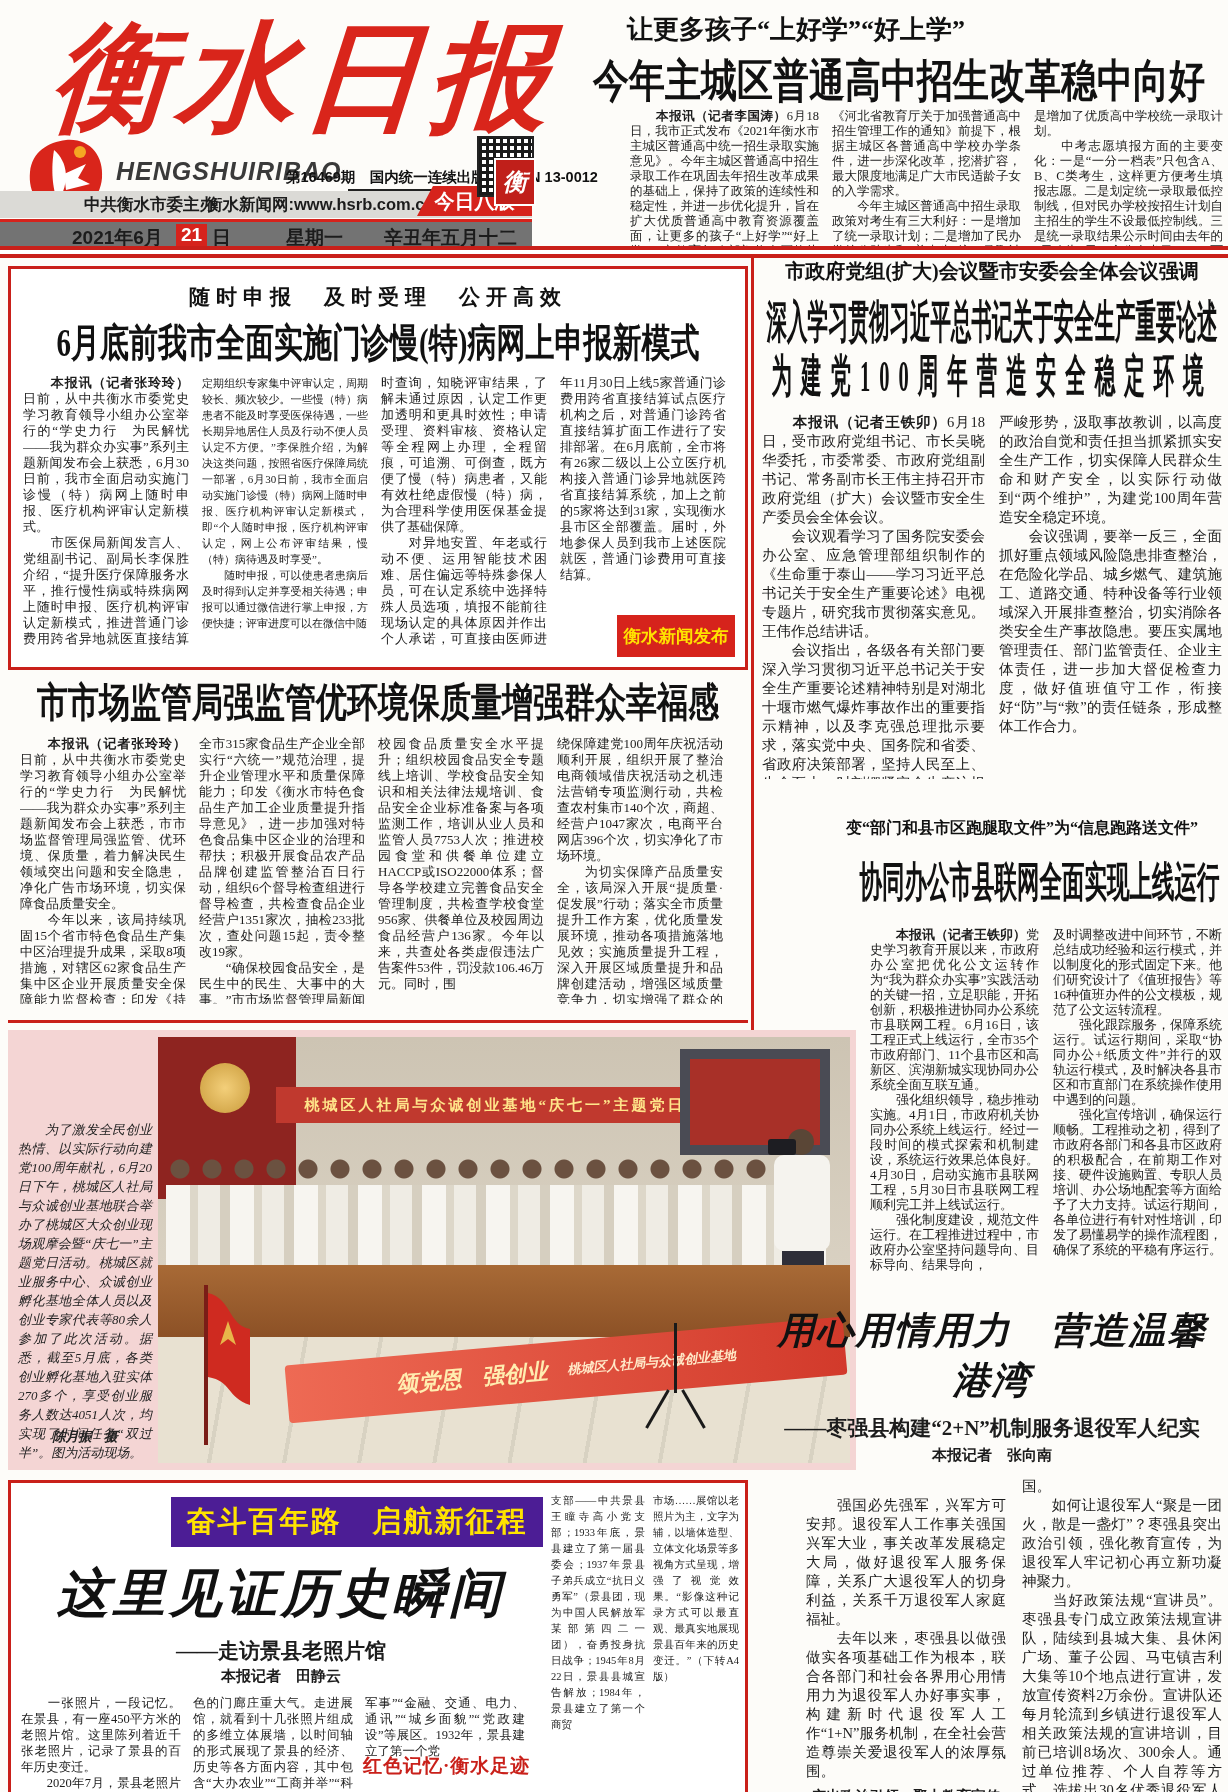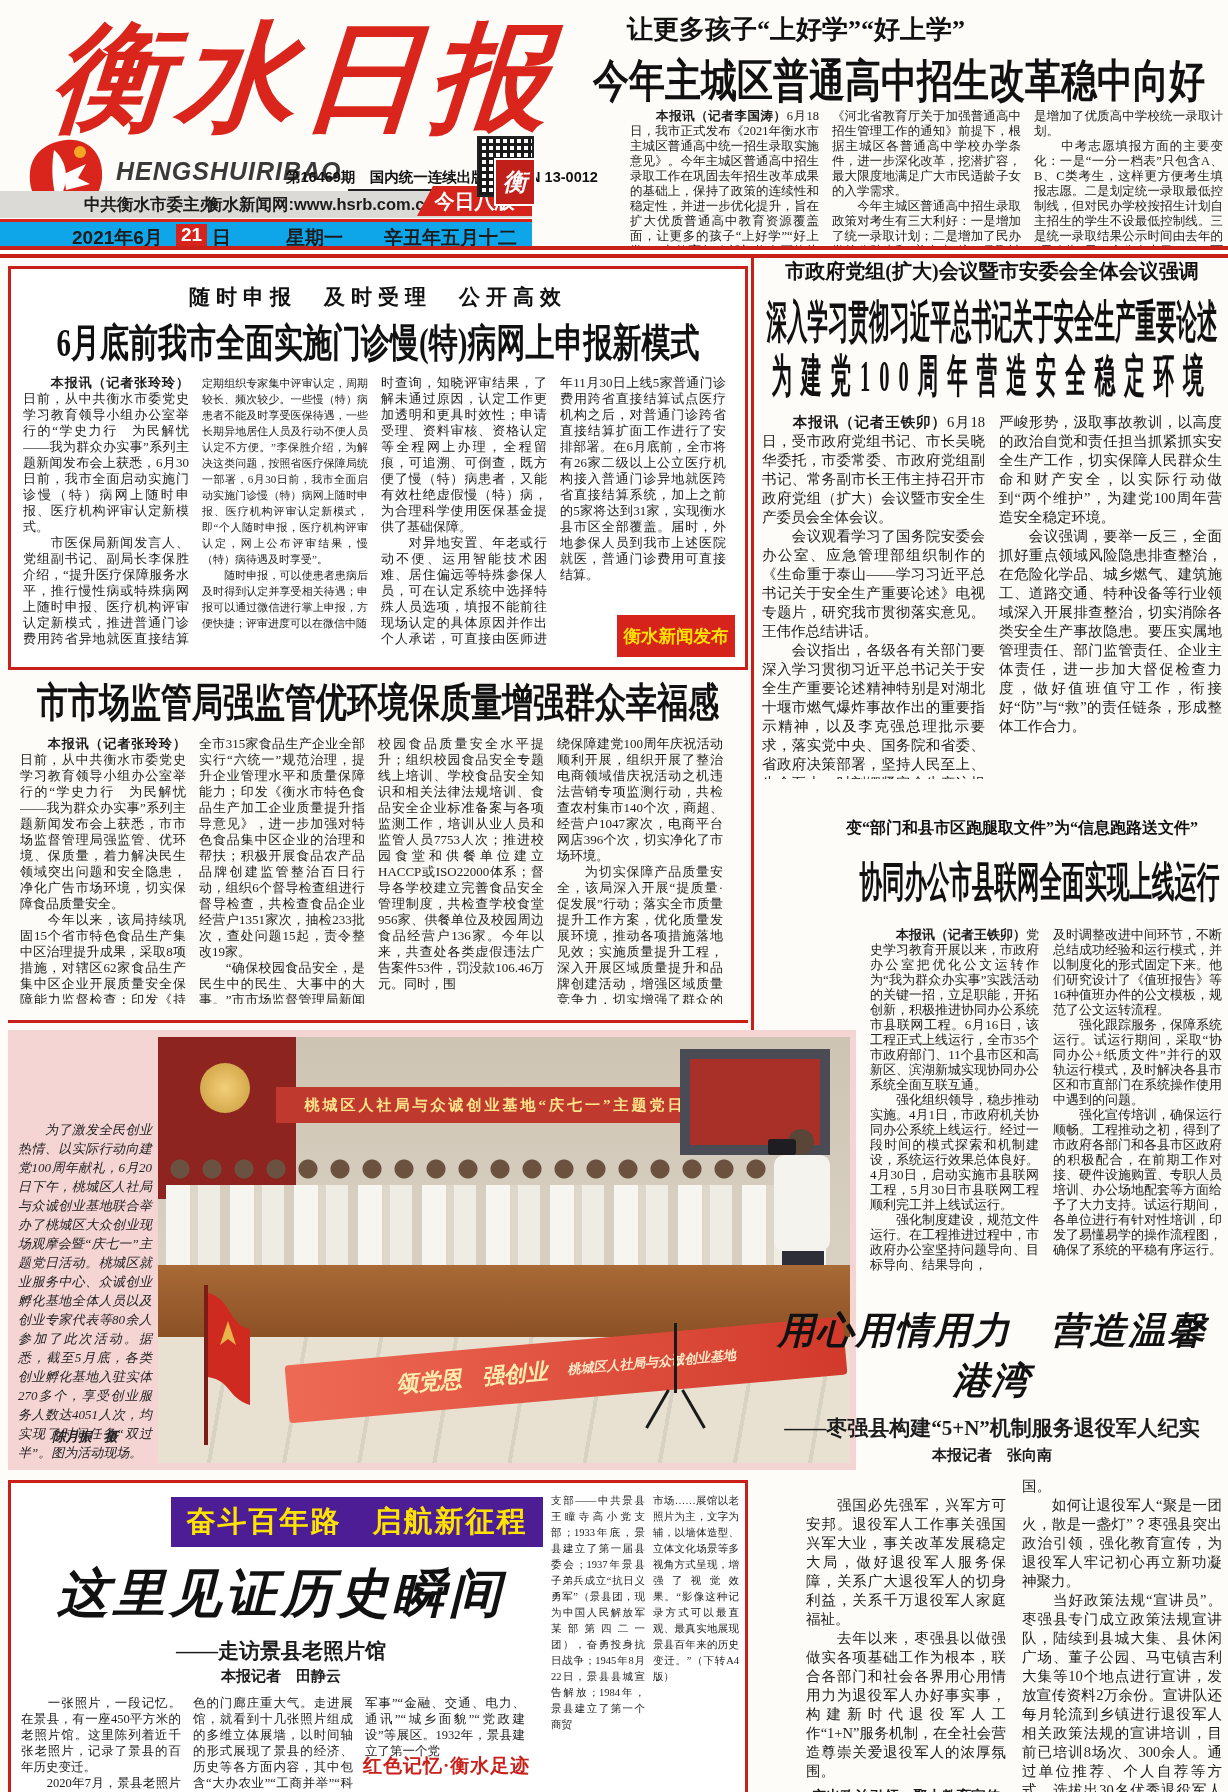--- a/index.html
+++ b/index.html
@@ -8,21 +8,21 @@
   .abs{position:absolute;}
   .sans{font-family:"Liberation Sans",sans-serif;}
   .cond{display:inline-block;transform-origin:50% 0;font-weight:900;color:#111;}
   .jcol{white-space:pre-line;text-align:justify;overflow:hidden;}
   .lead{font-weight:bold;}
   .kicker{font-weight:900;color:#111;}
   .red{color:#c9201a;}
   
   .mast-title{font-weight:900;color:#d9251b;font-style:italic;letter-spacing:8px;transform:skewX(-4deg);}
   .graybar{background:#dbdad6;}
-  .datebar{background:#0ea5e9;}
+  .datebar{background:#737373;}
   .edition{background:#d6231c;color:#fff;font-weight:bold;clip-path:polygon(16px 0,100% 0,100% 100%,0 100%);
            display:flex;align-items:center;justify-content:center;}
   .daybox{background:#d6231c;color:#fff;font-weight:bold;padding:0 5px;display:inline-block;}
   .qr{background:#fff;border:2px solid #222;
       background-image:repeating-linear-gradient(0deg,#1a1a1a 0 3px,transparent 3px 7px),
                        repeating-linear-gradient(90deg,#1a1a1a 0 3px,transparent 3px 7px);}
   .qr-red{background:#c01f1a;color:#fff;display:flex;align-items:center;justify-content:center;
           font-style:italic;font-weight:bold;border:2px solid #fff;}
   .rule-double{border-top:4px solid #c9201a;border-bottom:4px solid #c9201a;height:4px;background:#fff;}
   .redbox{border:3px solid #c9201a;background:#fff;}
@@ -211,21 +211,21 @@
 　　强化组织领导，稳步推动实施。4月1日，市政府机关协同办公系统上线运行。经过一段时间的模式探索和机制建设，系统运行效果总体良好。4月30日，启动实施市县联网工程，5月30日市县联网工程顺利完工并上线试运行。
 　　强化制度建设，规范文件运行。在工程推进过程中，市政府办公室坚持问题导向、目标导向、结果导向，</span></div>
       <div class="jcol" style="width:170px;height:372px;font-size:13px;line-height:15px;">及时调整改进中间环节，不断总结成功经验和运行模式，并以制度化的形式固定下来。他们研究设计了《值班报告》等16种值班办件的公文模板，规范了公文运转流程。
 　　强化跟踪服务，保障系统运行。试运行期间，采取“协同办公+纸质文件”并行的双轨运行模式，及时解决各县市区和市直部门在系统操作使用中遇到的问题。
 　　强化宣传培训，确保运行顺畅。工程推动之初，得到了市政府各部门和各县市区政府的积极配合，在前期工作对接、硬件设施购置、专职人员培训、办公场地配套等方面给予了大力支持。试运行期间，各单位进行有针对性培训，印发了易懂易学的操作流程图，确保了系统的平稳有序运行。</div>
     </div>
   </div>
 
   <div class="abs" style="left:762px;top:1306px;width:460px;">
     <div style="text-align:center;font-size:37px;font-weight:900;font-style:italic;letter-spacing:2px;color:#111;">用心用情用力　营造温馨港湾</div>
-    <div style="text-align:center;font-size:21px;font-weight:bold;margin-top:8px;">——枣强县构建“5+N”机制服务退役军人纪实</div>
+    <div style="text-align:center;font-size:21px;font-weight:bold;margin-top:8px;">——枣强县构建“2+N”机制服务退役军人纪实</div>
     <div style="text-align:center;font-size:15px;font-weight:bold;margin-top:4px;">本报记者　张向南</div>
     <div style="display:flex;gap:16px;margin-top:12px;margin-left:44px;">
       <div class="jcol" style="width:200px;height:380px;font-size:14.5px;line-height:19px;">
         <span>　　强国必先强军，兴军方可安邦。退役军人工作事关强国兴军大业，事关改革发展稳定大局，做好退役军人服务保障，关系广大退役军人的切身利益，关系千万退役军人家庭福祉。
 　　去年以来，枣强县以做强做实各项基础工作为根本，联合各部门和社会各界用心用情用力为退役军人办好事实事，构建新时代退役军人工作“1+N”服务机制，在全社会营造尊崇关爱退役军人的浓厚氛围。</span>
         <div style="font-weight:900;text-align:center;margin:6px 0;">突出政治引领　聚力教育宣传</div>
         
       </div>
       <div class="jcol" style="width:200px;height:380px;font-size:14.5px;line-height:19px;">国。
 　　如何让退役军人“聚是一团火，散是一盏灯”？枣强县突出政治引领，强化教育宣传，为退役军人牢记初心再立新功凝神聚力。

